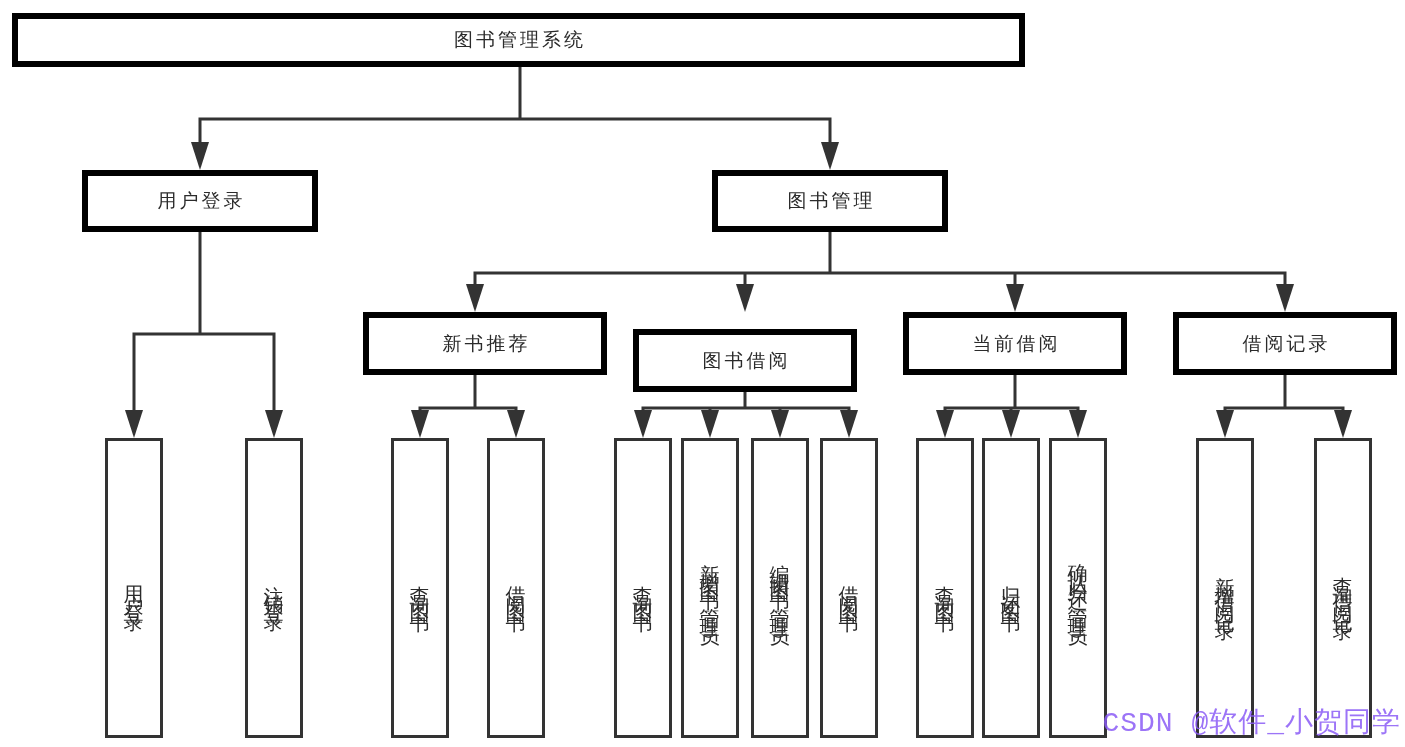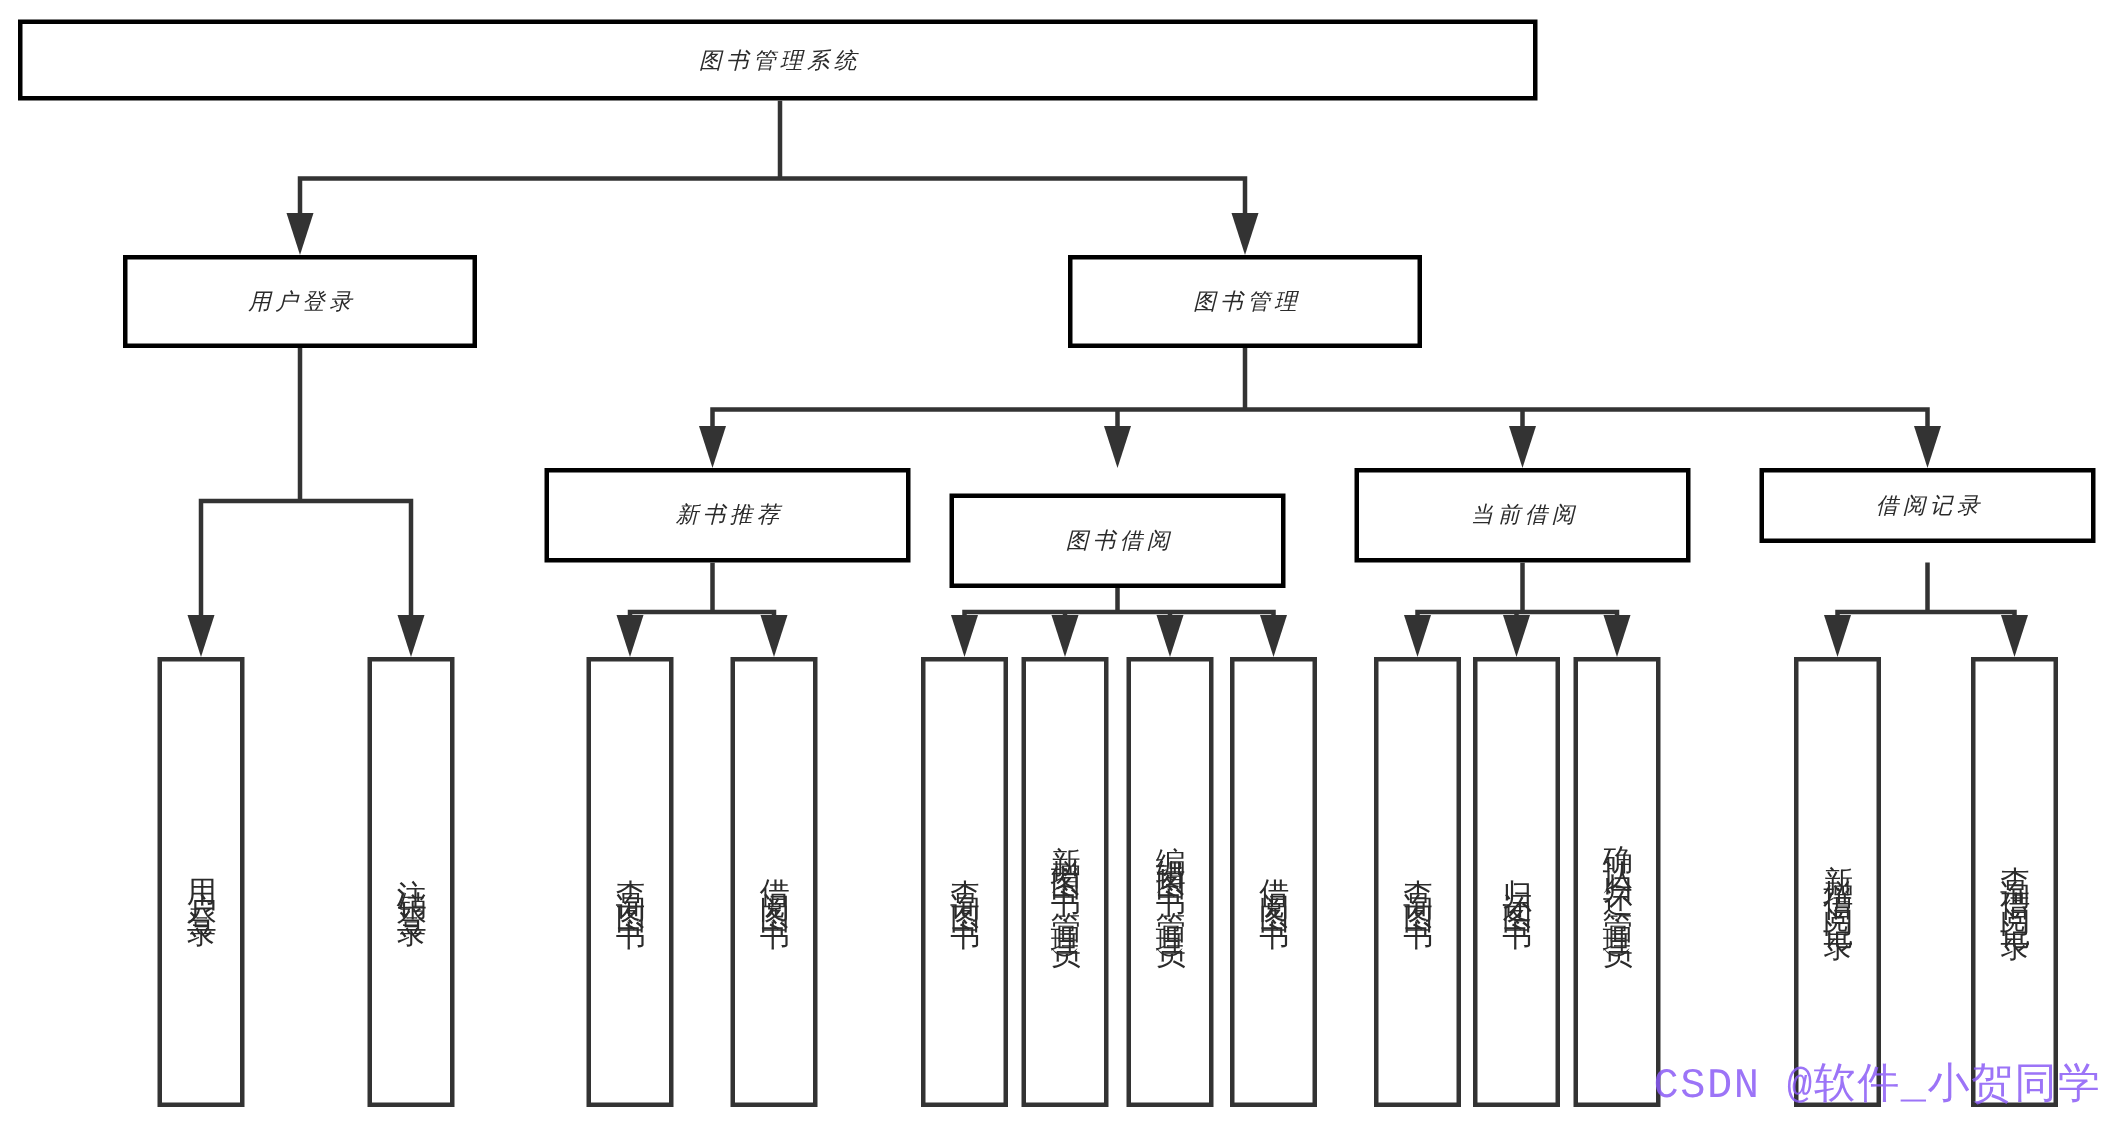--- a/index.html
+++ b/index.html
@@ -14,31 +14,30 @@
   #connectors {
     position: absolute;
     left: 0; top: 0;
     width: 1405px; height: 747px;
     z-index: 1;
   }
   .hbox {
     position: absolute;
     box-sizing: border-box;
     background: #ffffff;
-    border: 3px solid #000000;
+    border: 6px solid #000000;
     display: flex;
     align-items: center;
     justify-content: center;
-    font-size: 15px;
+    font-size: 19px;
     letter-spacing: 3px;
     text-indent: 3px;
     color: #2b2b2b;
     z-index: 2;
     white-space: nowrap;
-    font-style: italic;
   }
   .vbox {
     position: absolute;
     box-sizing: border-box;
     background: #ffffff;
     border: 3px solid #333333;
     display: flex;
     align-items: center;
     justify-content: center;
     z-index: 2;
@@ -122,21 +121,21 @@
 
   <div class="hbox" style="left:363px; top:312px; width:244px; height:63px;">
     <span>新书推荐</span>
   </div>
   <div class="hbox" style="left:633px; top:312px; width:224px; height:63px;margin-top:17px;">
     <span>图书借阅</span>
   </div>
   <div class="hbox" style="left:903px; top:312px; width:224px; height:63px;text-align:right;">
     <span>当前借阅</span>
   </div>
-  <div class="hbox" style="left:1173px; top:312px; width:224px; height:50px;">
+  <div class="hbox" style="left:1173px; top:312px; width:224px; height:63px;">
     <span>借阅记录</span>
   </div>
 
   <div class="vbox" style="left:105px; top:438px; width:58px; height:300px;">
     <span class="vtext">用户登录</span>
   </div>
   <div class="vbox" style="left:245px; top:438px; width:58px; height:300px;">
     <span class="vtext">注销登录</span>
   </div>
 

